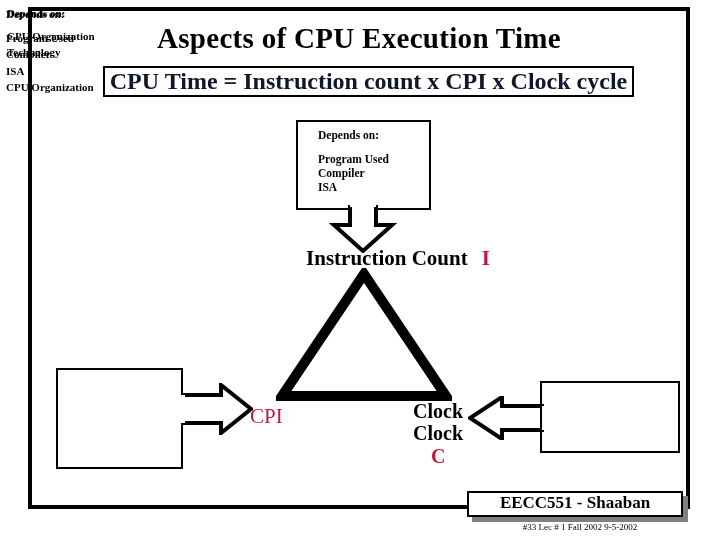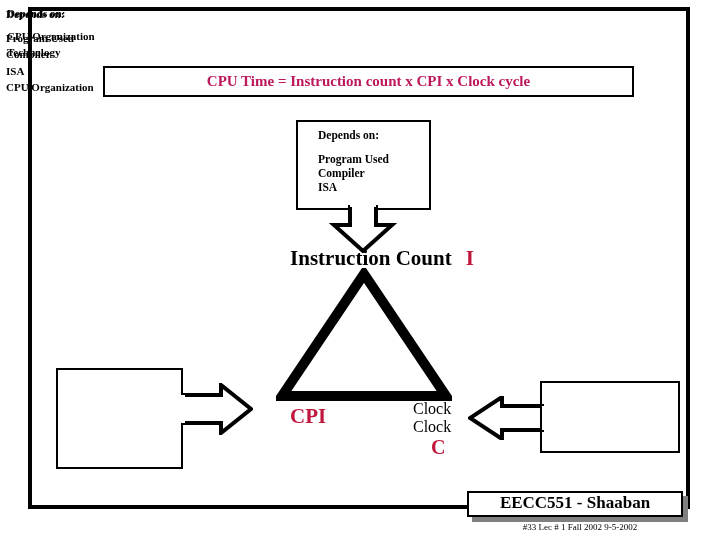--- a/index.html
+++ b/index.html
@@ -48,22 +48,22 @@
     height: 31px;
     border: 2px solid #000000;
     box-sizing: border-box;
     display: flex;
     align-items: center;
     justify-content: center;
   }
   #formula-text {
     font-family: "Liberation Serif", "DejaVu Serif", serif;
     font-weight: bold;
-    font-size: 15px;
-    color: #be185d;
+    font-size: 24px;
+    color: #0f172a;
     white-space: nowrap;
   }
   
   #top-box-wrap {
     position: absolute;
     left: 296px;
     top: 120px;
     width: 135px;
     height: 90px;
   }
@@ -93,21 +93,21 @@
   #down-arrow {
     position: absolute;
     left: 322px;
     top: 205px;
     width: 82px;
     height: 48px;
   }
   
   #ic-line {
     position: absolute;
-    left: 172px;
+    left: 188px;
     top: 246px;
     width: 420px;
     text-align: center;
     white-space: nowrap;
   }
   #ic-label {
     font-family: "Liberation Serif", "DejaVu Serif", serif;
     font-weight: bold;
     font-size: 21px;
     color: #000000;
@@ -151,37 +151,36 @@
     top: 383px;
     width: 72px;
     height: 52px;
   }
   
   #cpi-label {
     position: absolute;
     left: 250px;
     top: 404px;
     font-family: "Liberation Serif", "DejaVu Serif", serif;
-    font-weight: bold;
+    font-weight: normal;
     font-size: 21px;
     color: #C0173C;
-    margin-left: 40px;
   }
   
   #clock-block {
     position: absolute;
     left: 413px;
     top: 400px;
     width: 110px;
     line-height: 1.12;
   }
   #clock-l1, #clock-l2 {
     font-family: "Liberation Serif", "DejaVu Serif", serif;
-    font-weight: normal;
-    font-size: 16px;
+    font-weight: bold;
+    font-size: 20px;
     color: #000000;
     display: block;
   }
   #clock-symbol {
     font-family: "Liberation Serif", "DejaVu Serif", serif;
     font-weight: bold;
     font-size: 20px;
     color: #C0173C;
     display: block;
     margin-left: 18px;
@@ -253,20 +252,21 @@
     white-space: nowrap;
   }
 </style>
 </head>
 <body>
 
 <div id="slide">
 
   <div id="frame"></div>
 
+  <div id="title">Aspects of CPU Execution Time</div>
 
   <div id="formula-box">
     <span id="formula-text">CPU Time = Instruction count  x  CPI  x  Clock cycle</span>
   </div>
 
   <div id="top-box-wrap">
     <div id="top-box"></div>
     <div id="top-box-inner" class="dep-text">
       <div>Depends on:</div>
       <div class="blk" style="white-space:pre-line">Program Used

